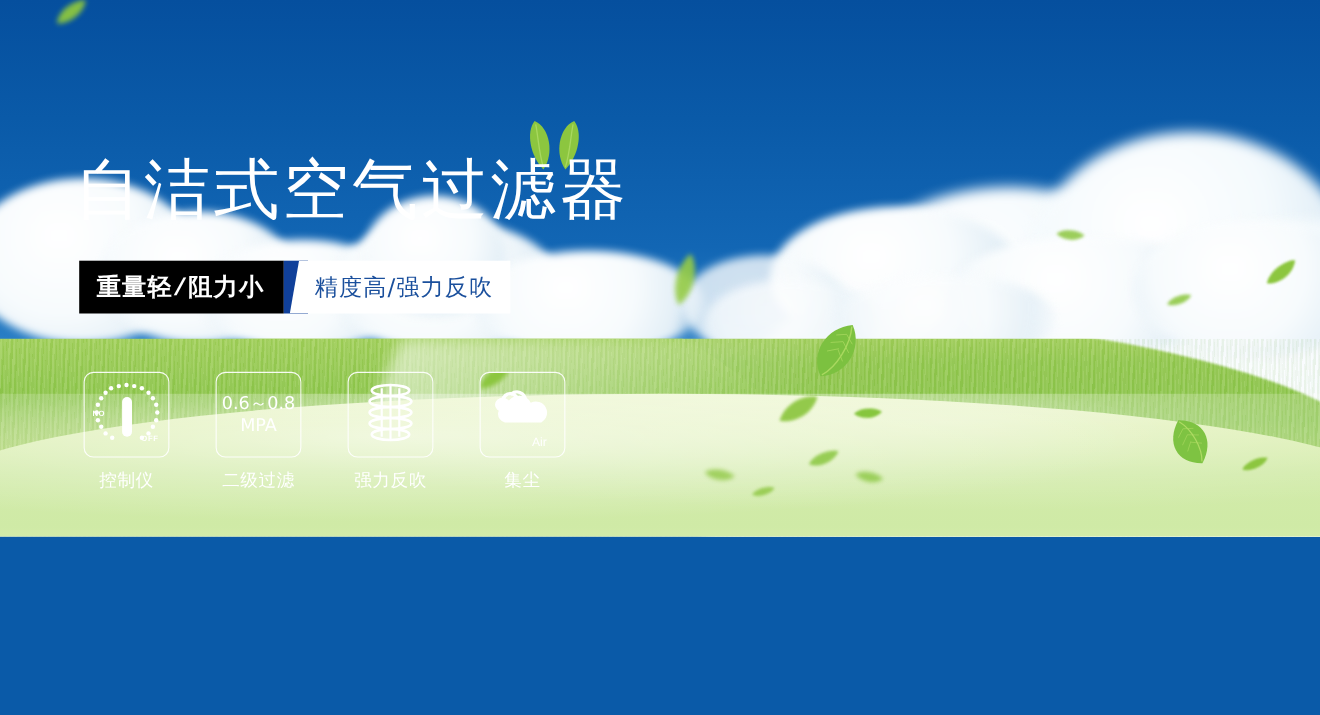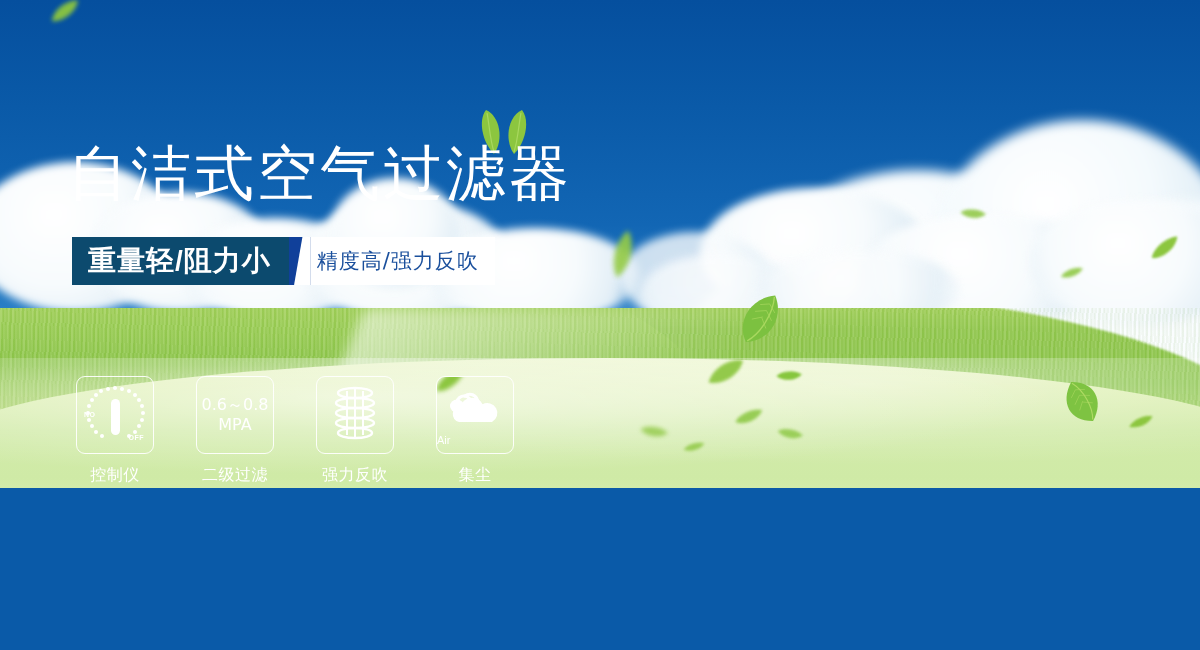--- a/index.html
+++ b/index.html
@@ -109,42 +109,42 @@
   .title{
     position:absolute;left:68px;top:143px;
     font-size:60px;line-height:1;letter-spacing:3px;
     color:#ffffff;font-weight:300;white-space:nowrap;
     font-family:"DejaVu Sans","Liberation Sans",sans-serif;
   }
   .title-leaves{position:absolute;left:470px;top:108px;width:68px;height:48px;}
 
   .subbar{position:absolute;left:72px;top:237px;height:48px;display:flex;align-items:stretch;}
   .sub-left{
-    background:#0c4a6e;color:#ffffff;font-weight:700;font-size:28px;
+    background:#000000;color:#ffffff;font-weight:700;font-size:22px;
     display:flex;align-items:center;padding:0 18px 0 16px;letter-spacing:1px;
-    font-family:Liberation Sans, sans-serif;
+    font-family:Liberation Mono, monospace;
   }
   .sub-divider{width:22px;background:#10409a;position:relative;}
   .sub-divider:after{
     content:"";position:absolute;inset:0;background:#ffffff;
     clip-path:polygon(62% 0,100% 0,100% 100%,24% 100%);
   }
   .sub-right{
     background:#ffffff;color:#1a4f9c;font-weight:400;font-size:21px;
     display:flex;align-items:center;padding:0 16px 0 6px;letter-spacing:1px;
     font-family:"DejaVu Sans","Liberation Sans",sans-serif;
   }
 
   
   .features{position:absolute;left:76px;top:338px;display:flex;gap:42px;}
   .feature{width:78px;display:flex;flex-direction:column;align-items:center;}
   .fbox{
     width:76px;height:76px;border:1.5px solid rgba(255,255,255,.92);
     border-radius:9px;display:flex;align-items:center;justify-content:center;
-    position:relative;overflow:hidden;margin-top:38px;
+    position:relative;overflow:hidden;
   }
   .fbox-txt{
     color:#ffffff;text-align:center;font-size:16px;line-height:1.22;font-weight:400;
     font-family:"DejaVu Sans","Liberation Sans",sans-serif;
   }
   .flabel{
     margin-top:11px;color:#ffffff;font-size:16px;white-space:nowrap;letter-spacing:.5px;
     font-family:Liberation Sans, sans-serif;
   }
   .feature.wide{width:96px;}
@@ -159,21 +159,21 @@
   }
   .gauge .no,.gauge .off{
     position:absolute;color:#fff;font-size:7px;font-weight:700;letter-spacing:.5px;
     font-family:"Liberation Sans",sans-serif;
   }
   .gauge .no{left:-2px;top:25px;}
   .gauge .off{right:0px;bottom:3px;}
 
   
   .air-label{
-    position:absolute;bottom:7px;left:0;right:0;text-align:left;
+    position:absolute;bottom:7px;left:0;right:16px;text-align:right;
     color:#ffffff;font-size:11px;font-family:"Liberation Sans",sans-serif;
   }
 </style>
 </head>
 <body>
 
 <div class="banner">
 
   <div class="sky"></div>
   <div class="sky-glow"></div>

